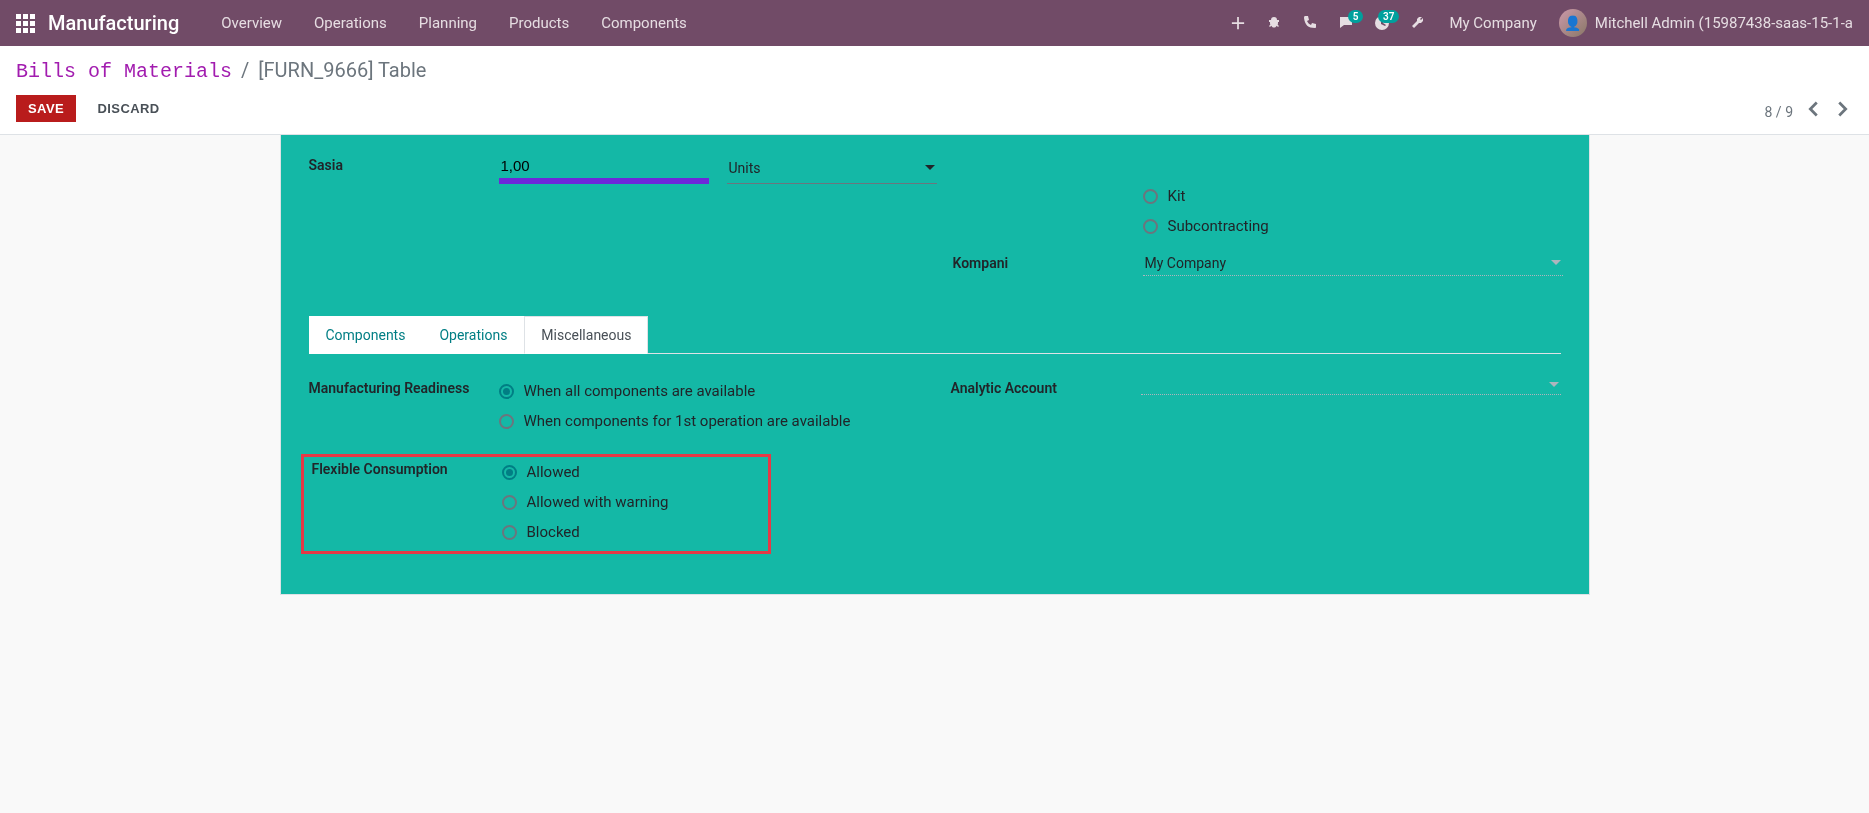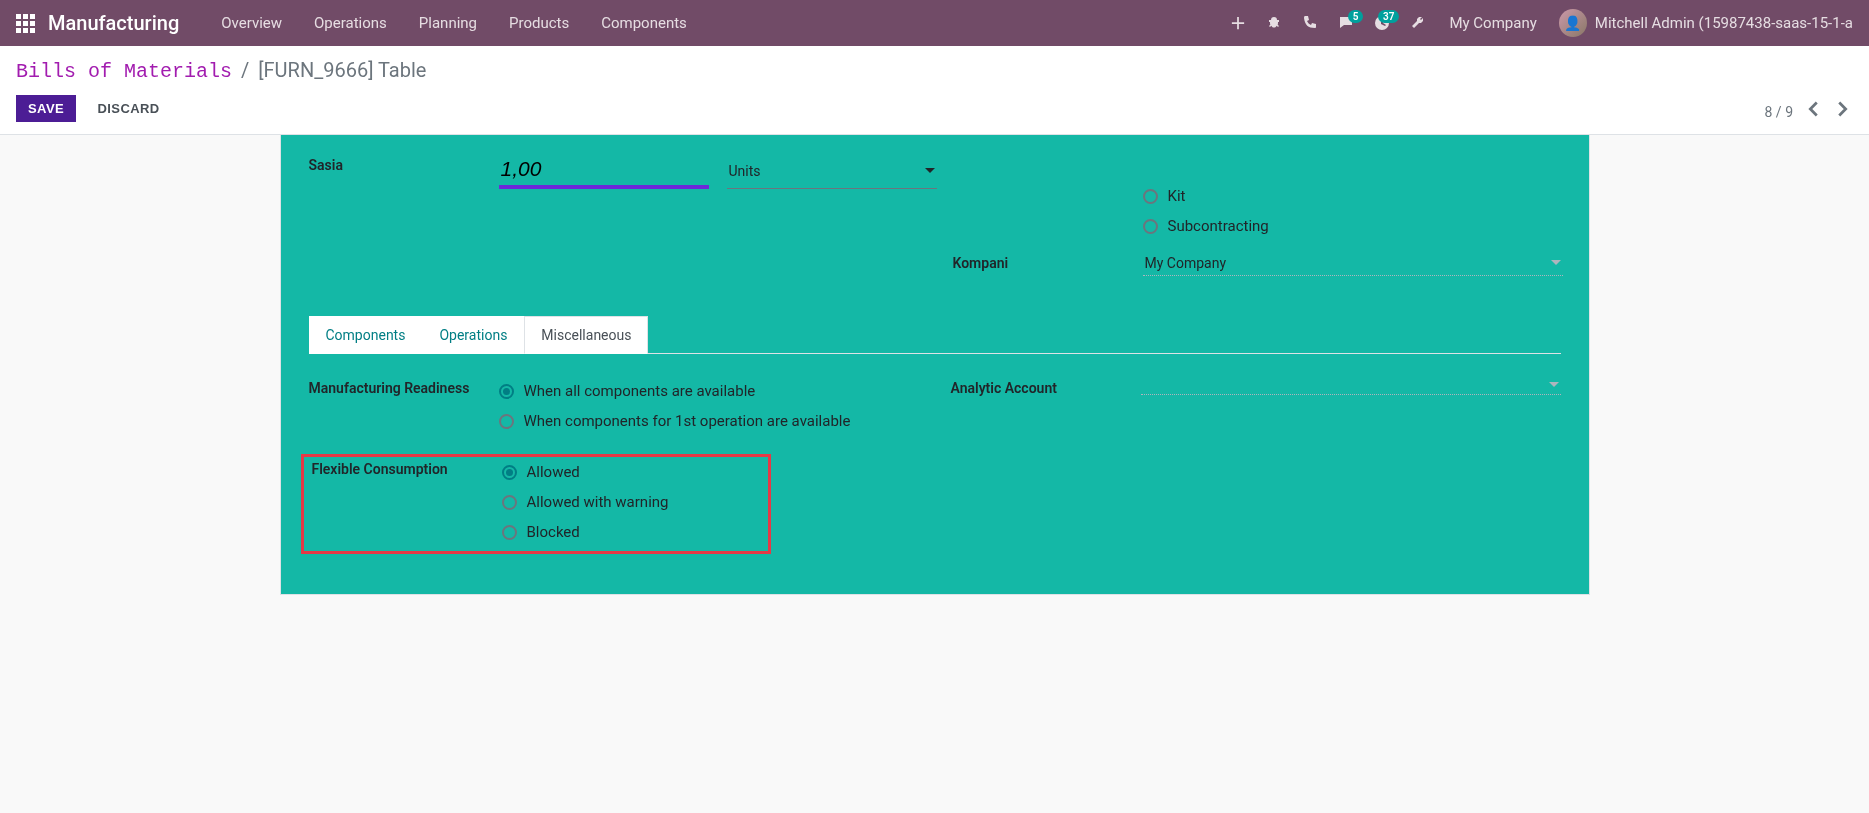--- a/index.html
+++ b/index.html
@@ -23,39 +23,39 @@
   .navbar svg { width: 16px; height: 16px; fill: #e6dde2; }
   .tray-icon.plus svg { width: 14px; height: 14px; }
   
   
   .control-panel { background: #fff; border-bottom: 1px solid #dee2e6; padding: 12px 16px 12px 16px; }
   .breadcrumb { font-size: 20px; margin-bottom: 12px; }
   .breadcrumb .bc-link { color: #a21caf; cursor: pointer; font-family: Liberation Mono, monospace; }
   .breadcrumb .sep { color: #6c757d; margin: 0 4px; }
   .breadcrumb .bc-active { color: #6c757d; }
   .cp-bottom { display: flex; align-items: center; justify-content: space-between; }
-  .btn-primary { background: #4c1d95; color: #fff; border: none; padding: 6px 12px; font-weight: 600; letter-spacing: 0.4px; cursor: pointer; font-size: 13px; }
+  .btn-primary { background: #b91c1c; color: #fff; border: none; padding: 6px 12px; font-weight: 600; letter-spacing: 0.4px; cursor: pointer; font-size: 13px; }
   .btn-secondary { background: transparent; color: #495057; border: none; padding: 6px 12px; font-weight: 600; letter-spacing: 0.4px; cursor: pointer; font-size: 13px; margin-left: 6px; text-align: center; }
   .pager { display: flex; align-items: flex-end; gap: 10px; color: #6c757d; font-size: 14px; }
   .pager .arrows { display: flex; gap: 6px; }
   .pager .arrow { width: 22px; height: 22px; display: flex; align-items: center; justify-content: center; cursor: pointer; color: #6c757d; }
   .pager .arrow svg { width: 22px; height: 22px; stroke: #6c757d; stroke-width: 3; fill: none; }
 
   
   .form-container { max-width: 1430px; margin: 0 auto; padding: 0 0 40px 0; }
   .sheet { background: #14b8a6; border: 1px solid #dee2e6; border-top: none; padding: 18px 28px 40px 28px; margin: 0 60px; }
   
   .field-row { display: flex; }
   .left-col, .right-col { flex: 1; padding-right: 16px; }
   .field-group { display: flex; align-items: flex-start; margin-bottom: 10px; }
   .field-label { width: 190px; font-weight: 600; color: #212529; padding-top: 4px; }
   .field-value { flex: 1; }
   .inline-inputs { display: flex; gap: 18px; }
   
-  .input-line { border: none; border-bottom: 4px solid #6d28d9; padding: 4px 2px; font-size: 21px; width: 210px; background: transparent; outline: none; font-style: italic; }
+  .input-line { border: none; border-bottom: 6px solid #6d28d9; padding: 4px 2px; font-size: 15px; width: 210px; background: transparent; outline: none; }
   .select-line { display: flex; align-items: center; justify-content: space-between; border-bottom: 1px solid #6c757d; width: 210px; padding: 4px 2px; cursor: pointer; }
   .select-line svg { width: 10px; height: 10px; fill: #212529; }
   .select-dotted { display: flex; align-items: center; justify-content: space-between; border-bottom: 1px dotted #adb5bd; width: 420px; padding: 4px 2px; cursor: pointer; color: #212529; }
   .select-dotted svg { width: 10px; height: 10px; fill: #adb5bd; }
   
   .radio-opt { display: flex; align-items: center; gap: 10px; padding: 6px 0; cursor: pointer; }
   .radio { width: 15px; height: 15px; border: 2px solid #6c757d; border-radius: 50%; display: inline-flex; align-items: center; justify-content: center; flex-shrink: 0; }
   .radio.sel { border-color: #017e84; }
   .radio.sel::after { content: ""; width: 7px; height: 7px; background: #017e84; border-radius: 50%; }
   

